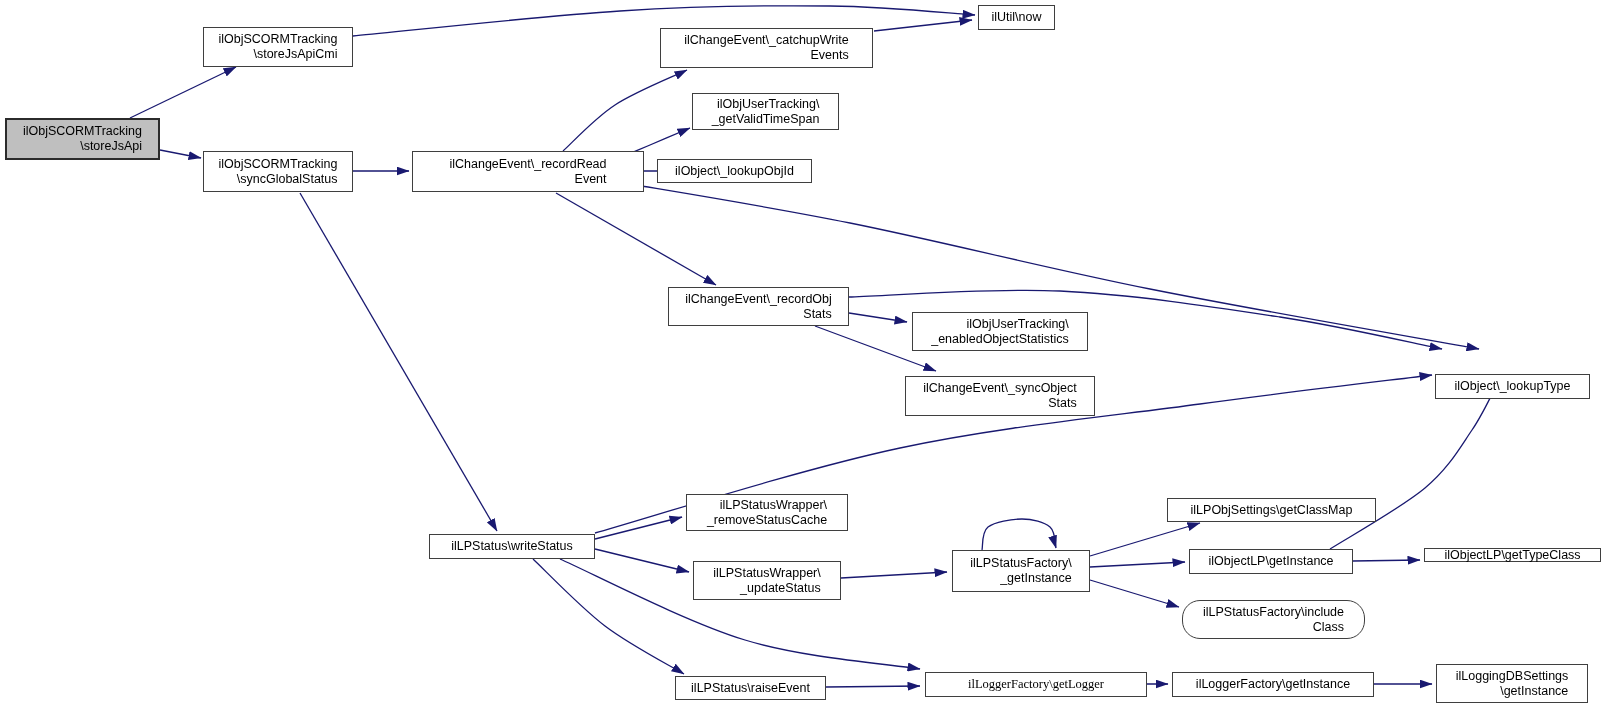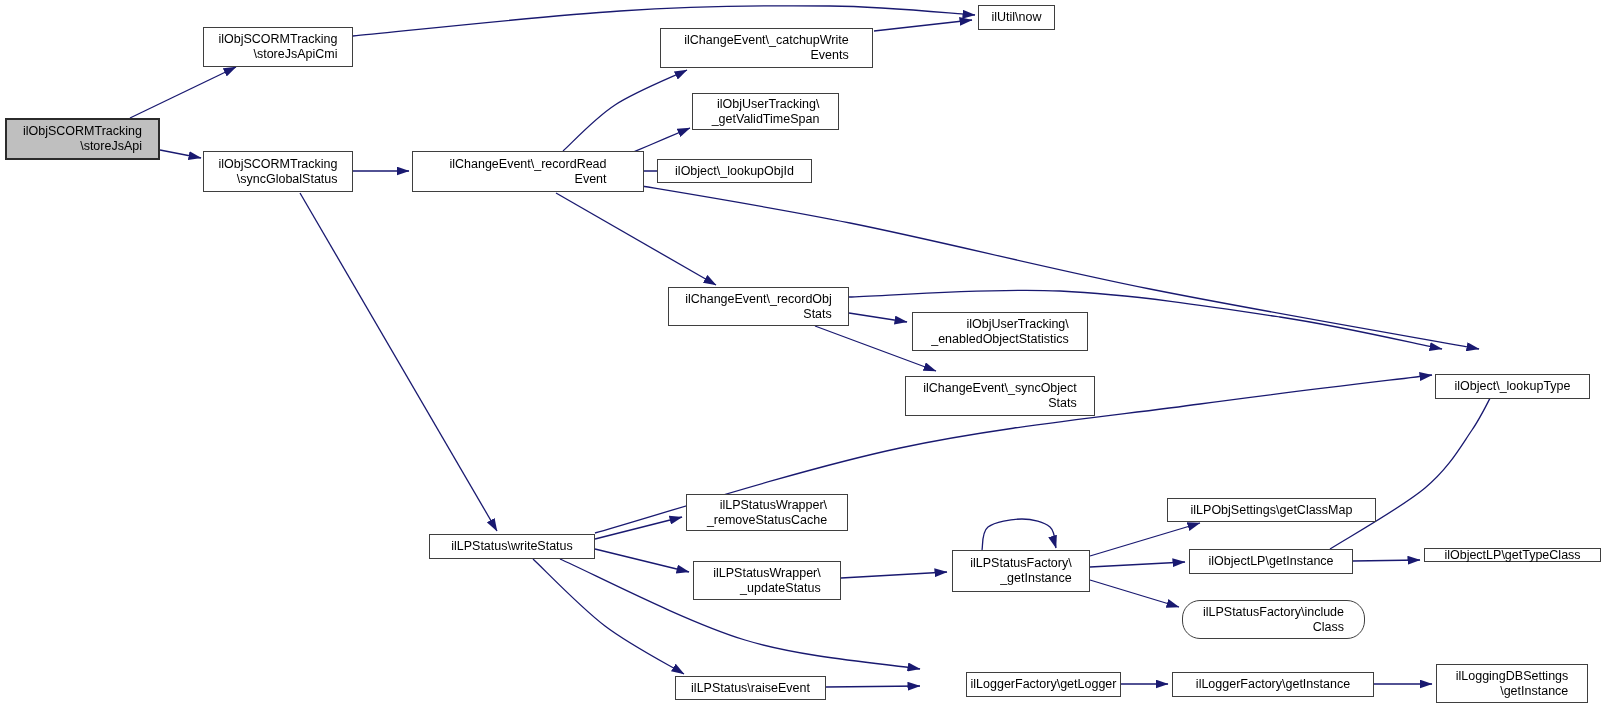--- a/index.html
+++ b/index.html
@@ -103,16 +103,16 @@
       <div class="node" style="left: 952px; top: 550px; width: 138px; height: 42px;">ilLPStatusFactory\
 _getInstance</div>
       <div class="node" style="left: 1167px; top: 498px; width: 209px; height: 24px;">ilLPObjSettings\getClassMap</div>
       <div class="node" style="left: 1189px; top: 549px; width: 164px; height: 25px;">ilObjectLP\getInstance</div>
       <div class="node" style="left: 1182px; top: 600px; width: 183px; height: 39px; border-radius: 18px;">ilLPStatusFactory\include
 Class</div>
       <div class="node" style="left: 1424px; top: 548px; width: 177px; height: 14px;">ilObjectLP\getTypeClass</div>
       <div class="node" style="left: 1436px; top: 664px; width: 152px; height: 39px;">ilLoggingDBSettings
 \getInstance</div>
       <div class="node" style="left: 675px; top: 676px; width: 151px; height: 24px;">ilLPStatus\raiseEvent</div>
-      <div class="node" style="left: 966px; top: 672px; width: 155px; height: 25px;">ilLoggerFactory\getLogger</div>
+      <div class="node" style="left: 925px; top: 672px; width: 222px; height: 25px; font-family: Liberation Serif, serif;">ilLoggerFactory\getLogger</div>
       <div class="node" style="left: 1172px; top: 672px; width: 202px; height: 25px;">ilLoggerFactory\getInstance</div>
     </div>
 </div>
 
 </body></html>

